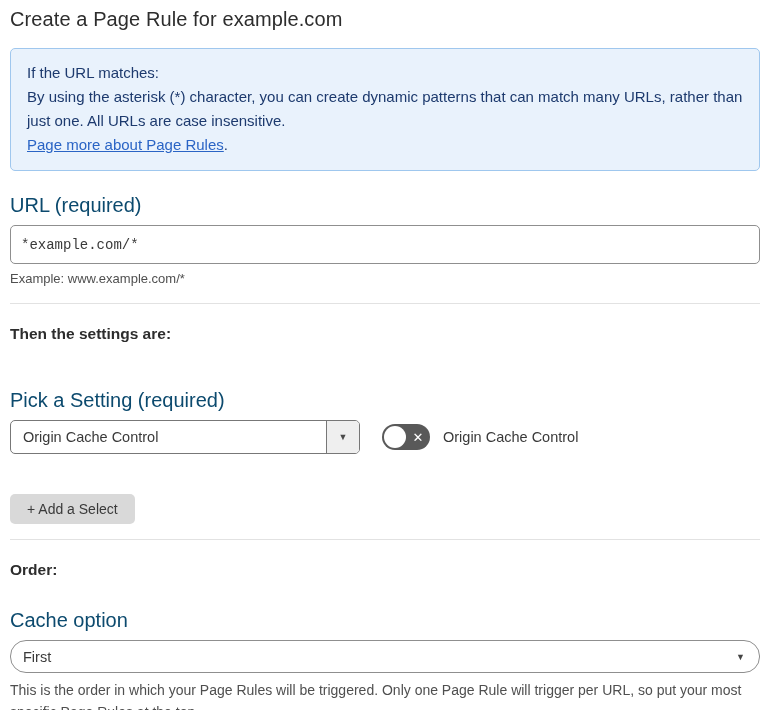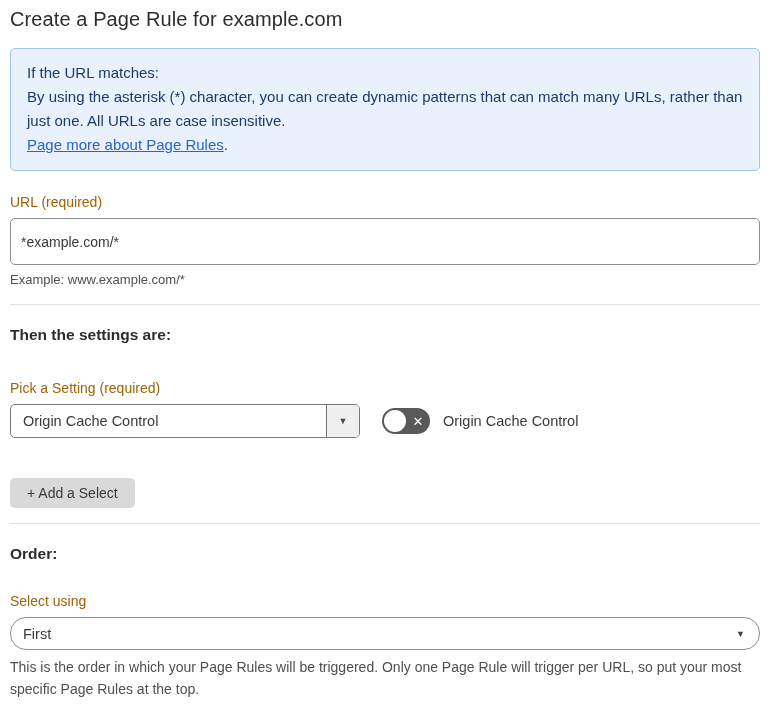--- a/index.html
+++ b/index.html
@@ -34,34 +34,34 @@
   }
   .info-box .info-heading { font-weight: 400; }
   .info-box a.info-link {
     color: #2a64c5;
     text-decoration: underline;
     cursor: pointer;
   }
   .info-box .info-link-suffix { color: #1d3a6e; }
 
   .field-label {
-    font-size: 14px;
-    color: #a16207;
+    font-size: 20px;
+    color: #0c4a6e;
     margin-bottom: 8px;
   }
 
   .text-input {
     display: block;
     width: 100%;
-    height: 47px;
+    height: 39px;
     border: 1px solid #8f8f8f;
     border-radius: 5px;
     padding: 16px 10px;
     font-size: 14px;
-    font-family: Liberation Sans, sans-serif;
+    font-family: Liberation Mono, monospace;
     color: #3a3a3a;
     background: #ffffff;
     outline: none;
   }
   .field-helper {
     font-size: 13px;
     color: #4f4f4f;
     margin-top: 7px;
   }
 
@@ -72,21 +72,21 @@
   }
   .divider-1 { margin-top: 17px; }
   .divider-2 { margin-top: 15px; }
   .divider-3 { margin-top: 19px; }
 
   .section-heading {
     font-size: 15.5px;
     font-weight: 700;
     color: #2d2d2d;
     margin-top: 21px;
-    margin-bottom: 36px;
+    margin-bottom: 46px;
   }
   .section-heading.order { margin-bottom: 30px; }
 
   
   .setting-row {
     display: flex;
     align-items: center;
   }
   .setting-select {
     display: flex;
@@ -241,21 +241,21 @@
   </div>
 
   <div class="add-setting-wrap">
     <button class="btn btn-gray">+ Add a Select</button>
   </div>
 
   <hr class="divider divider-2">
 
   <div class="section-heading order">Order:</div>
 
-  <div class="field-label">Select using</div>
+  <div class="field-label">Cache option</div>
 
   <div class="order-select">
     <div class="select-value">First</div>
     <div class="caret">▼</div>
   </div>
 
   <div class="order-helper">This is the order in which your Page Rules will be triggered. Only one Page Rule will trigger per URL, so put your most specific Page Rules at the top.</div>
 
   <hr class="divider divider-3">
 

